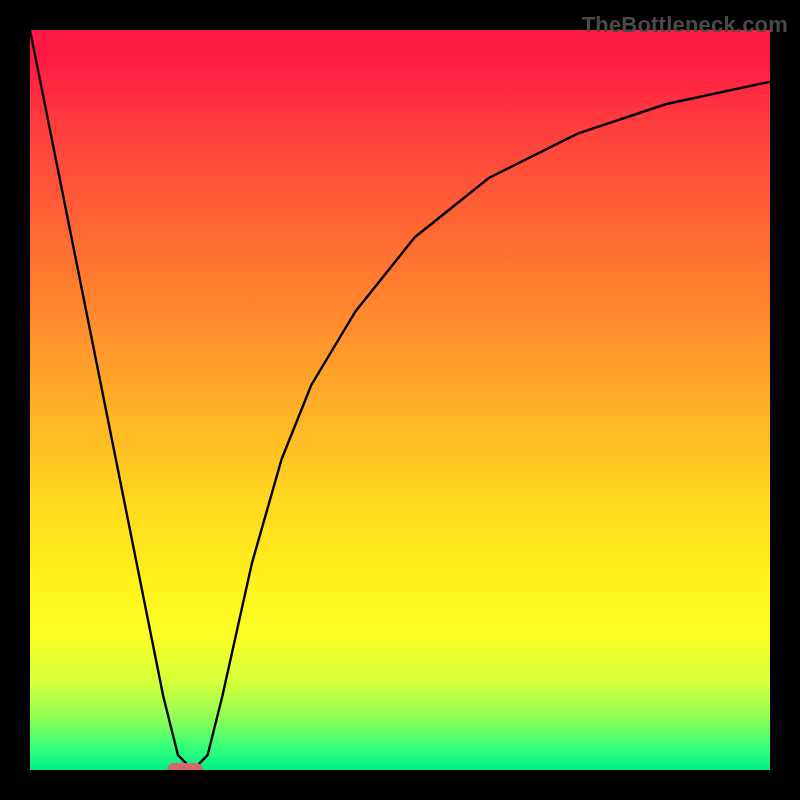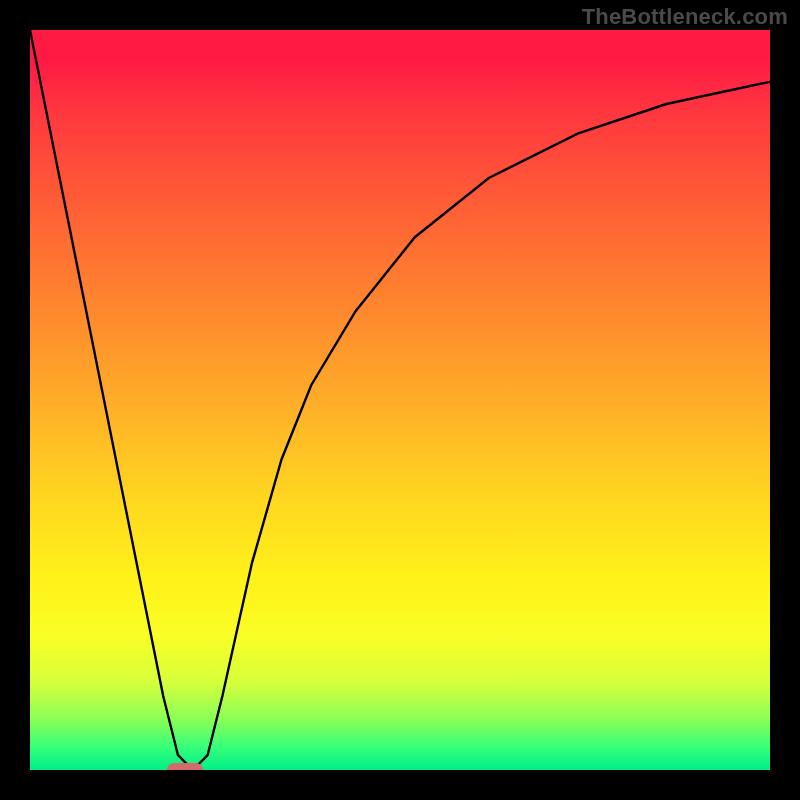--- a/index.html
+++ b/index.html
@@ -11,21 +11,21 @@
     font-family: Arial, Helvetica, sans-serif;
   }
   .frame {
     position: relative;
     width: 800px;
     height: 800px;
     background: #000;
   }
   .watermark {
     position: absolute;
-    top: 4px;
+    top: 12px;
     right: 12px;
     color: #4a4a4a;
     font-size: 22px;
     font-weight: 600;
     letter-spacing: 0.2px;
     z-index: 5;
   }
   .plot-area {
     position: absolute;
     left: 30px;

